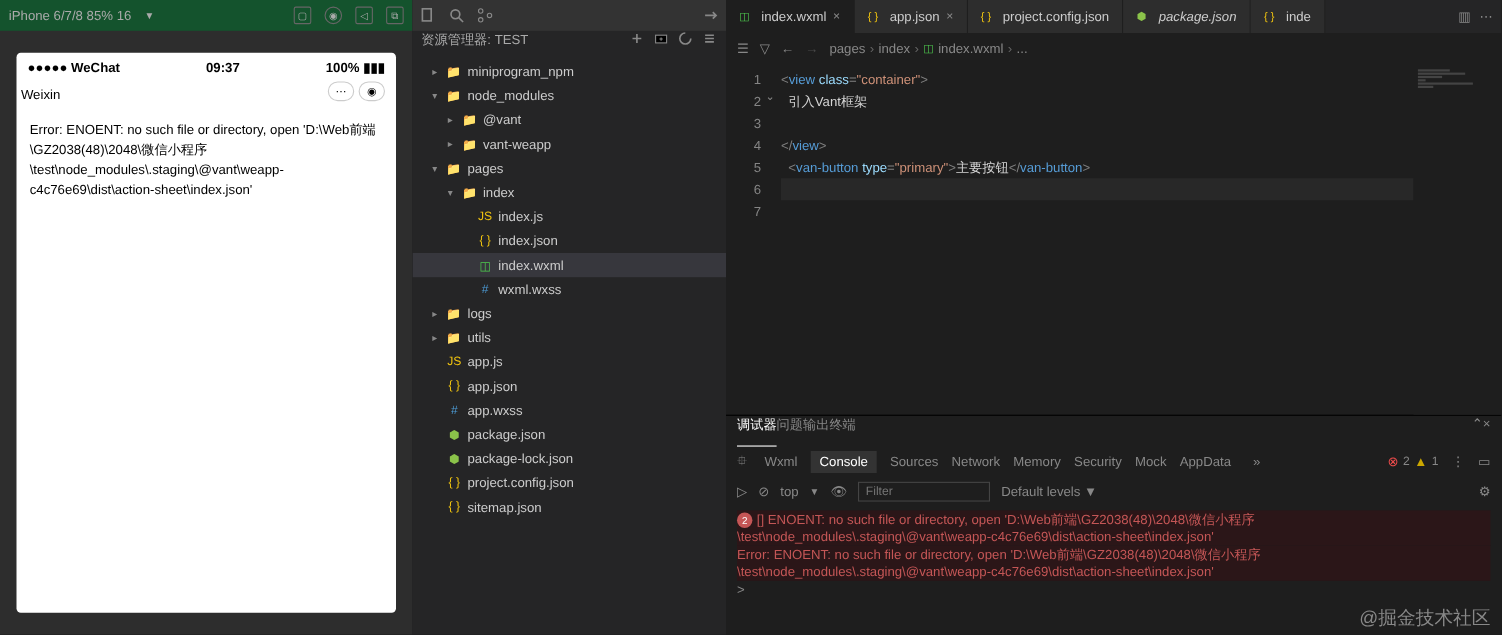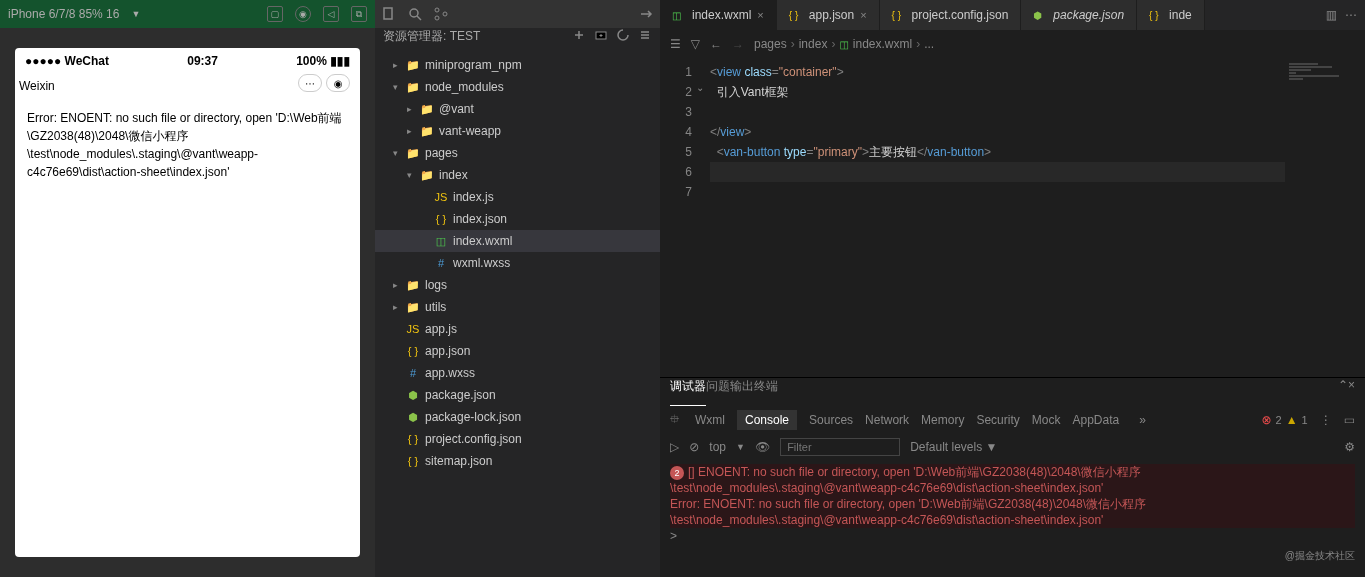--- a/index.html
+++ b/index.html
@@ -53,21 +53,21 @@
 .term-sub{height:28px;display:flex;align-items:center;padding:0 10px;gap:12px;color:#888;font-size:12px}
 .term-sub .act2{background:#333;padding:3px 8px;color:#fff}
 .term-sub .sp{flex:1}
 .term-ctl{height:26px;display:flex;align-items:center;padding:0 10px;gap:10px;color:#888;font-size:11px}
 .term-ctl select,.term-ctl input{background:#1e1e1e;border:1px solid #444;color:#888;padding:2px 6px;font-size:11px}
 .term-ctl input{width:120px}
 .term-out{flex:1;padding:4px 10px;font-family:Consolas,monospace;font-size:11px;line-height:16px;overflow:hidden}
 .t-warn{color:#d4b93f}.t-err{color:#c45656}.t-info{color:#888}
 .t-badge{display:inline-block;width:14px;height:14px;border-radius:50%;text-align:center;line-height:14px;font-size:9px;margin-right:4px}
 .t-badge.w{background:#d4b93f;color:#000}.t-badge.e{background:#c45656;color:#fff}
-.copyright{position:absolute;bottom:14px;right:10px;color:#888;font-size:10px}
+.copyright{position:absolute;bottom:4px;right:10px;color:#888;font-size:17px}
 .statcount{display:flex;gap:4px;align-items:center;font-size:11px}
 .statcount .e{color:#f14c4c}.statcount .w{color:#cca700}
 </style>
 </head>
 <body>
 
 <div class="sim">
   <div class="sim-bar">
     <span>iPhone 6/7/8 85% 16</span>
       <span style="font-size:9px">▼</span>

